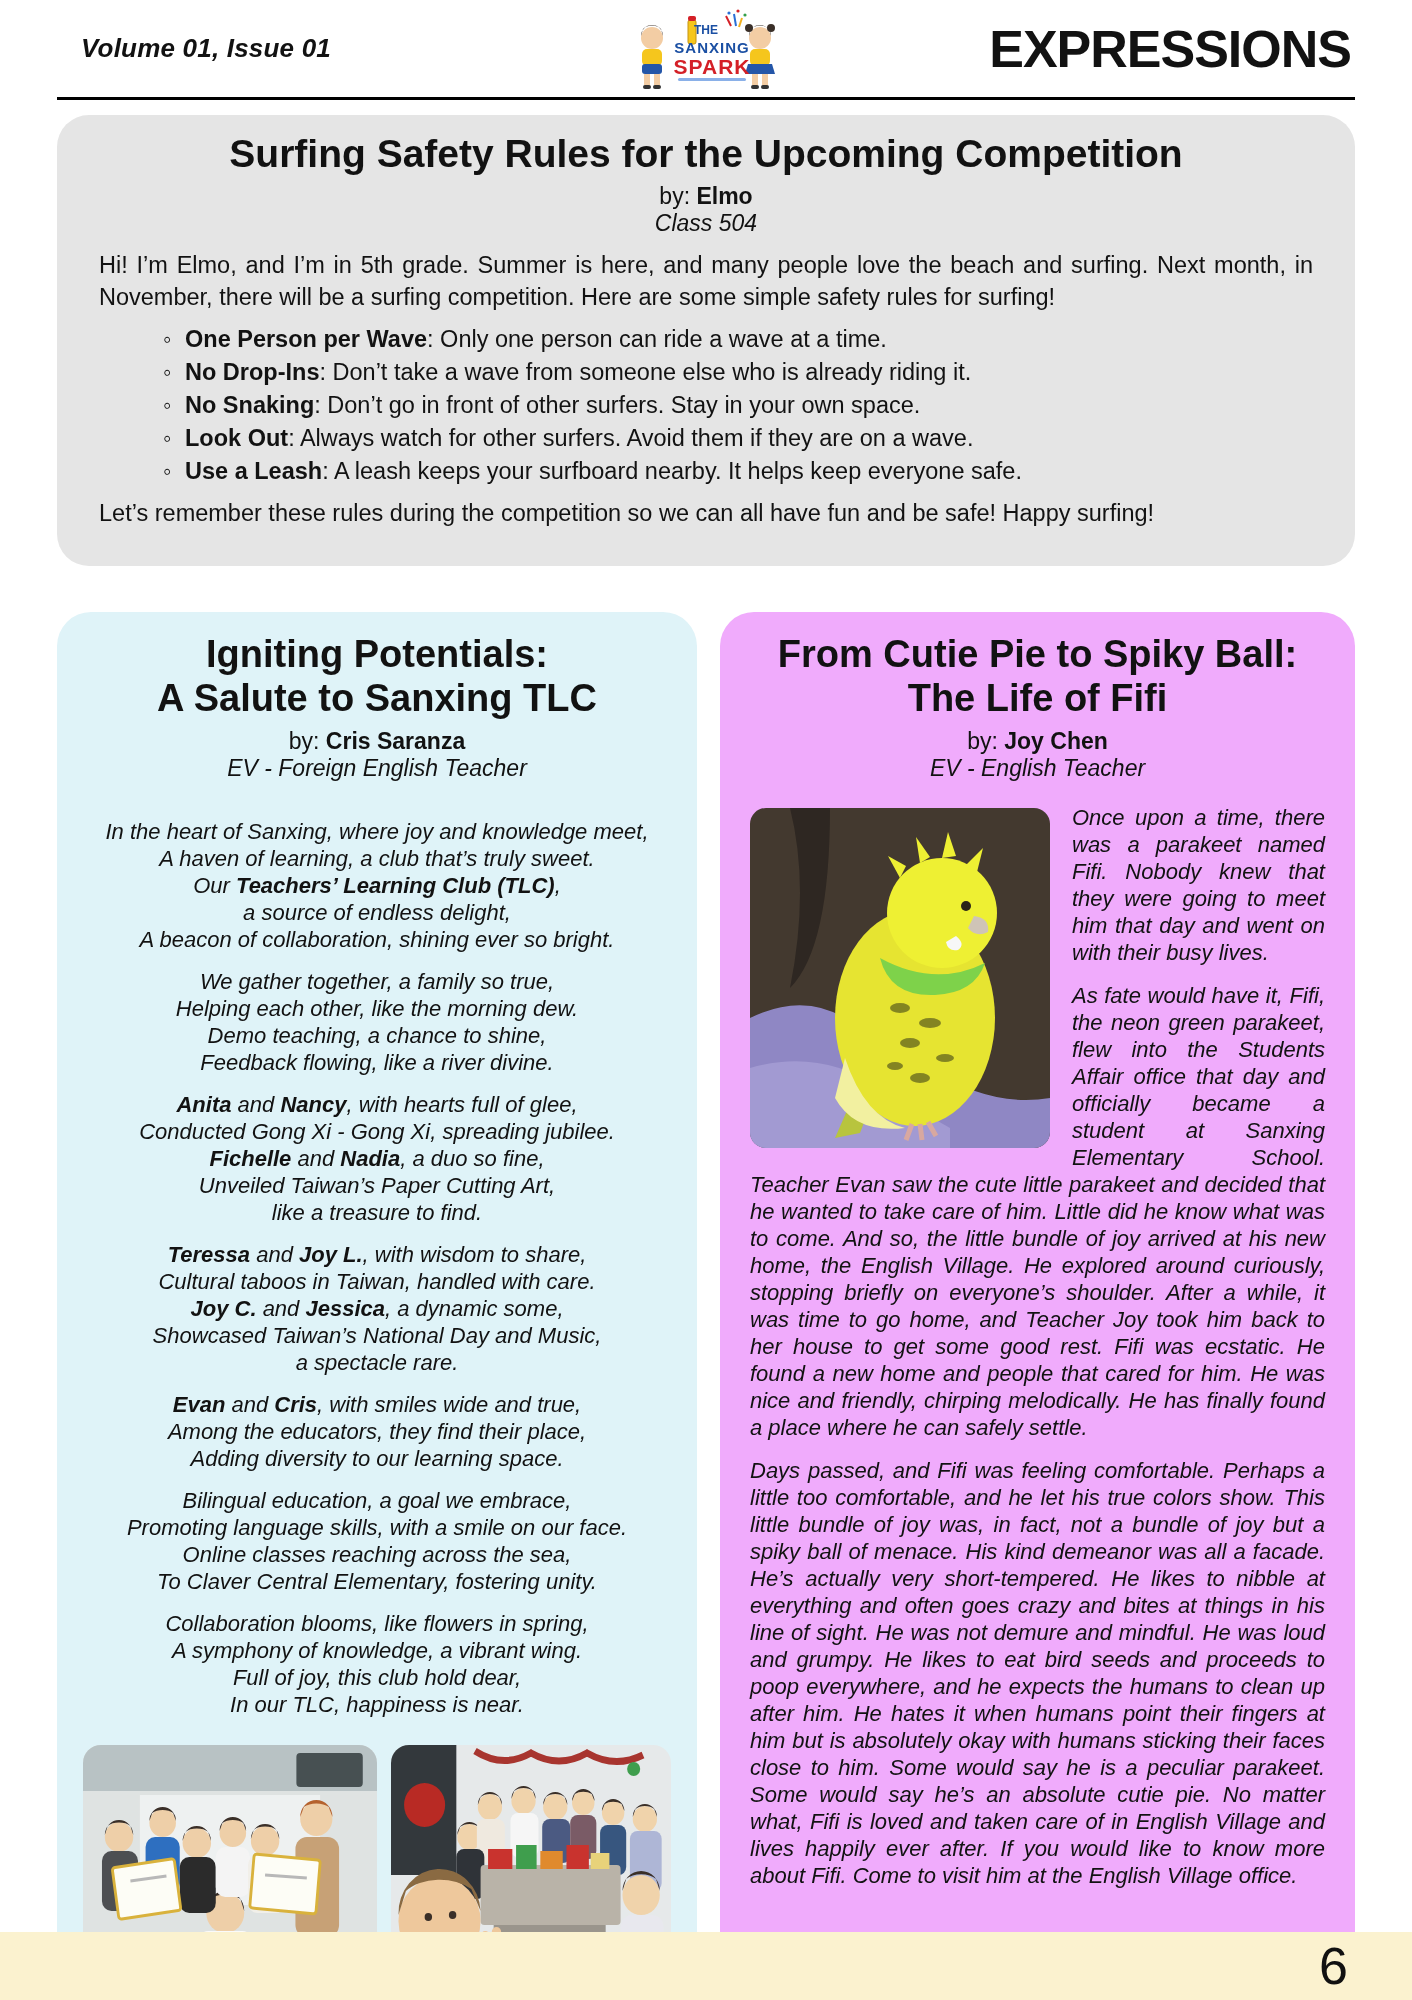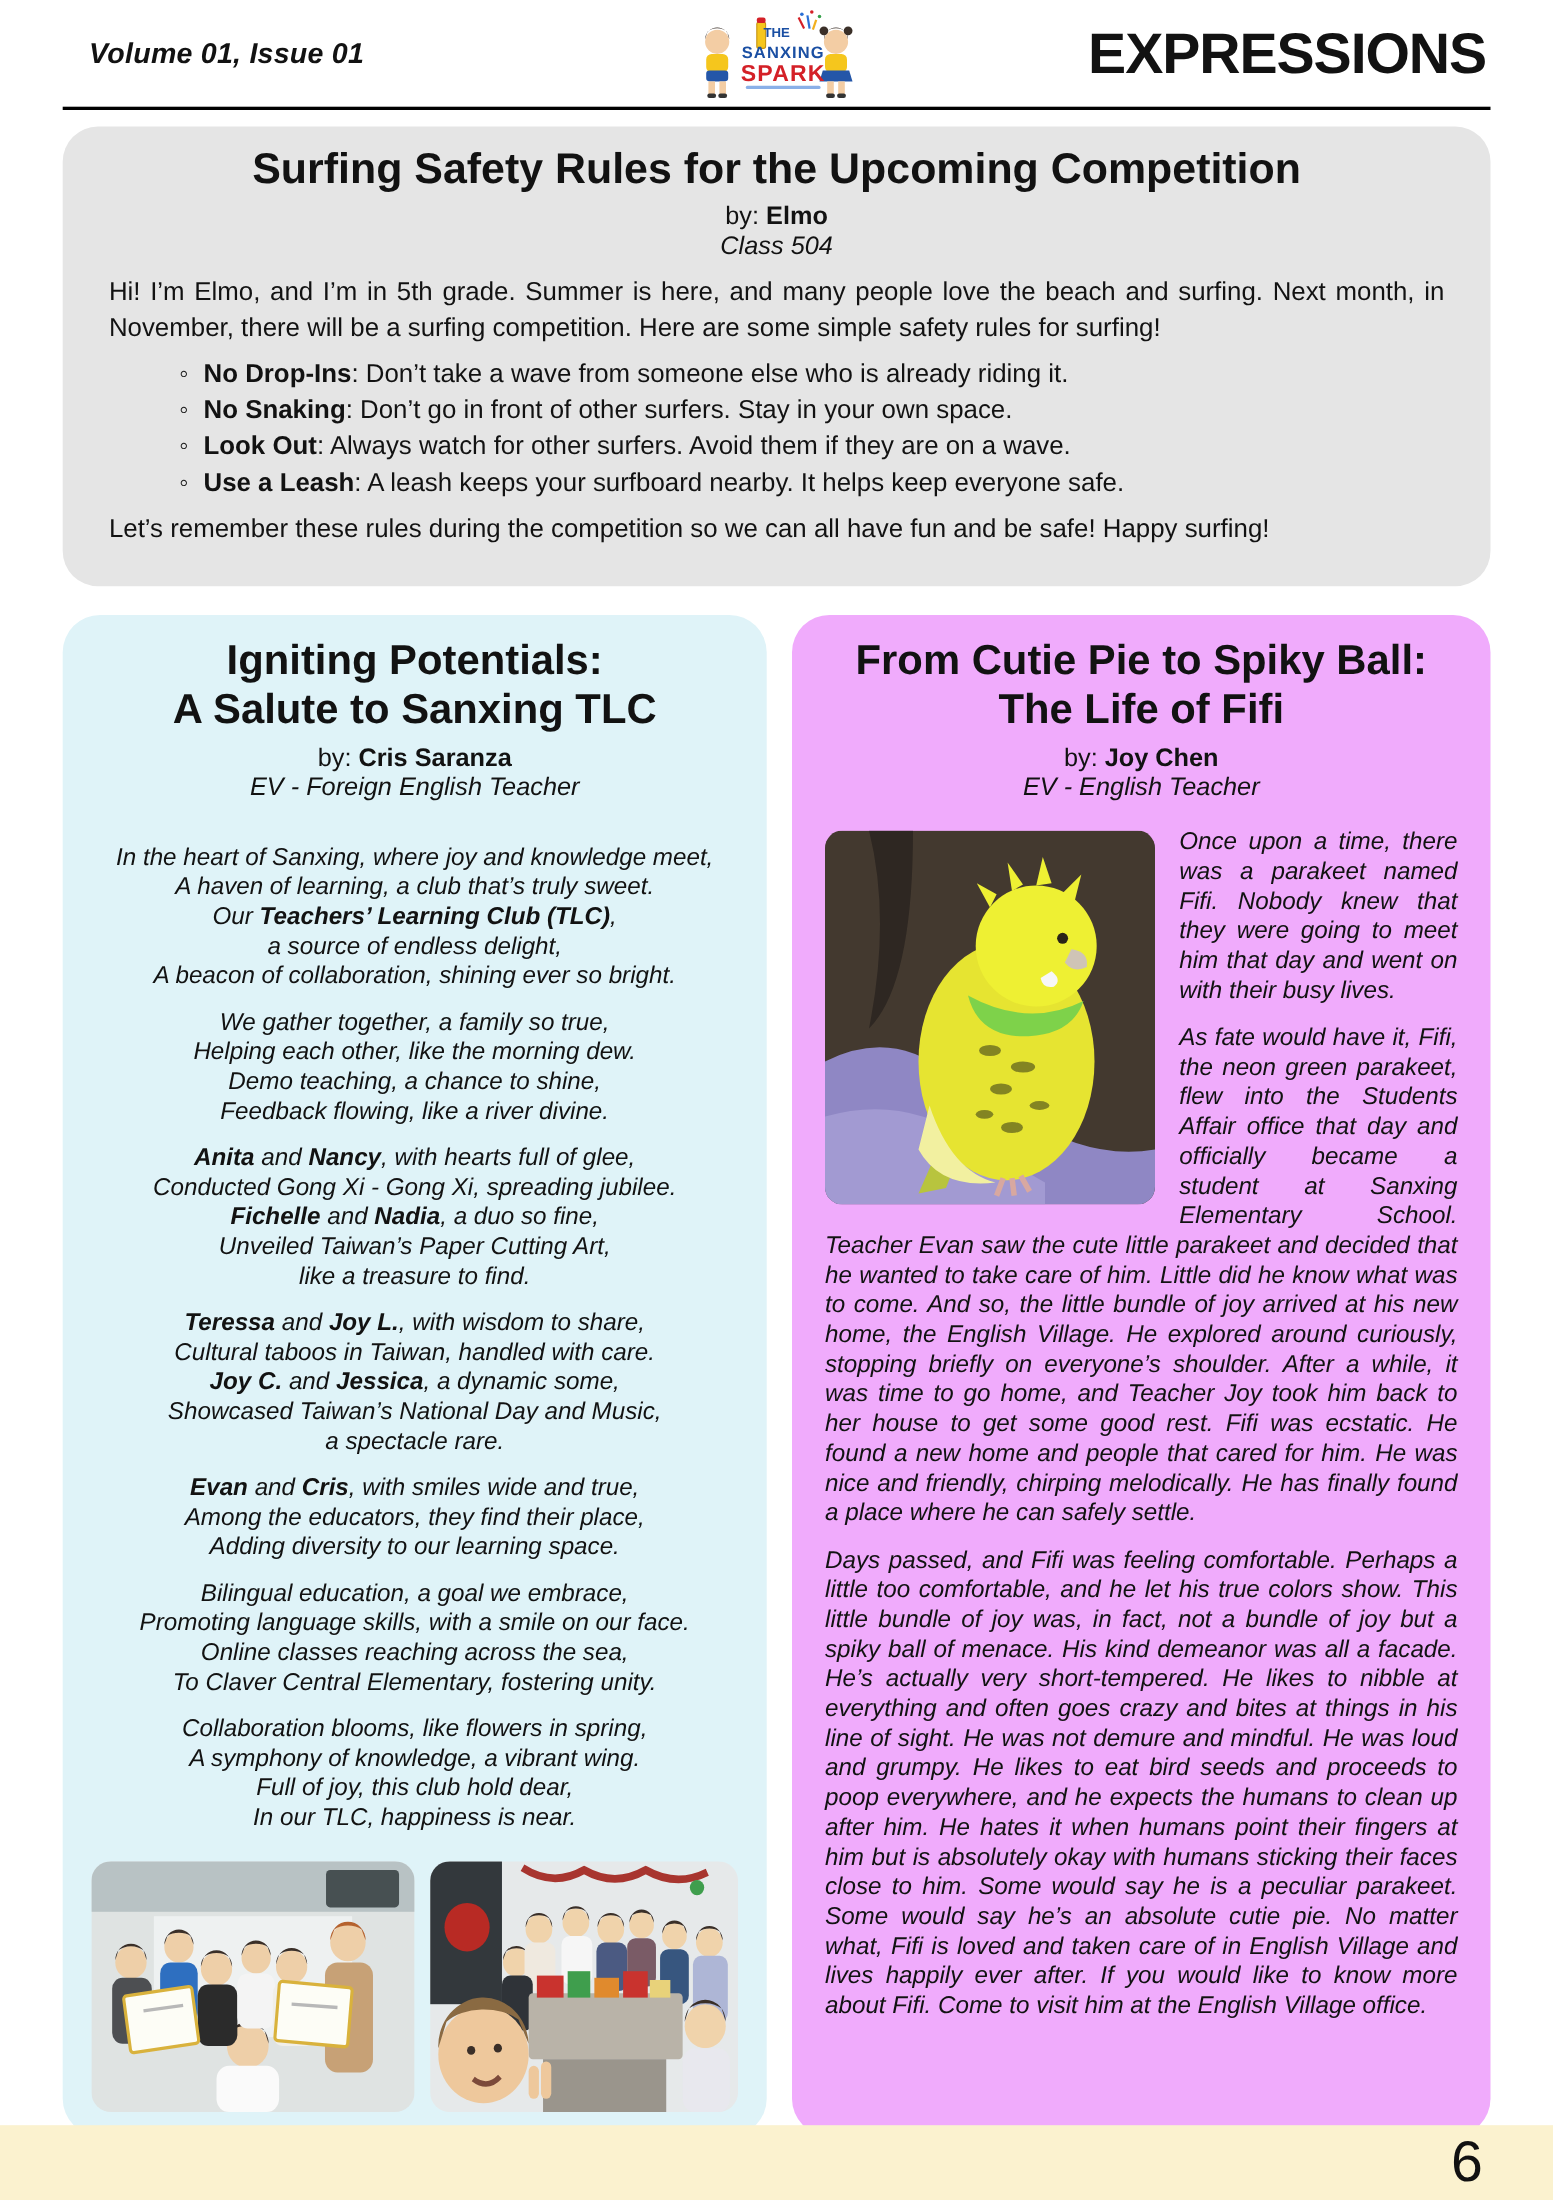--- a/index.html
+++ b/index.html
@@ -23,21 +23,21 @@
   }
   .surf-title{text-align:center;font-size:39px;font-weight:700;line-height:46px;margin:2px 0 6px;}
   .byline{text-align:center;font-size:23px;line-height:27px;}
   .byline .role{font-style:italic;}
   .surf-intro{font-size:23.5px;line-height:32px;text-align:justify;margin:12px 0 10px;}
   .surf-rules{list-style:none;margin:0 0 0 64px;padding:0;font-size:23.5px;line-height:33px;}
   .surf-rules li::before{content:"◦";display:inline-block;width:22px;color:#121212;}
   .surf-outro{font-size:23.5px;line-height:30px;margin-top:10px;}
   
   .cols{display:flex;gap:23px;margin:26px 57px 0;height:1383px;}
-  .panel{border-radius:34px;box-sizing:border-box;height:100%;overflow:hidden;}
+  .panel{border-radius:34px;box-sizing:border-box;height:100%;overflow:hidden;margin-top:20px;}
   .panel-left{
     flex:0 0 640px;background:#DFF3F8;padding:16px 26px 22px;
     display:flex;flex-direction:column;
   }
   .panel-right{flex:1;background:#f0abfc;padding:16px 30px 20px;}
   .col-title{text-align:center;font-weight:700;font-size:38px;line-height:44px;margin:4px 0 8px;}
   .col-title span{display:block;}
   
   .poem{margin-top:36px;}
   .stanza{margin:0 0 15px;font-style:italic;font-size:22px;line-height:27px;text-align:center;}
@@ -121,20 +121,21 @@
 
 <section class="surf">
   <h1 class="surf-title">Surfing Safety Rules for the Upcoming Competition</h1>
   <div class="byline">
     <span>by:</span>
     <strong>Elmo</strong><br>
     <span class="role">Class 504</span>
   </div>
   <p class="surf-intro">Hi! I’m Elmo, and I’m in 5th grade. Summer is here, and many people love the beach and surfing. Next month, in November, there will be a surfing competition. Here are some simple safety rules for surfing!</p>
   <ul class="surf-rules">
+      <li><strong>One Person per Wave</strong>: Only one person can ride a wave at a time.</li>
       <li><strong>No Drop-Ins</strong>: Don’t take a wave from someone else who is already riding it.</li>
       <li><strong>No Snaking</strong>: Don’t go in front of other surfers. Stay in your own space.</li>
       <li><strong>Look Out</strong>: Always watch for other surfers. Avoid them if they are on a wave.</li>
       <li><strong>Use a Leash</strong>: A leash keeps your surfboard nearby. It helps keep everyone safe.</li>
     </ul>
   <p class="surf-outro">Let’s remember these rules during the competition so we can all have fun and be safe! Happy surfing!</p>
 </section>
 
 <div class="cols">
 

